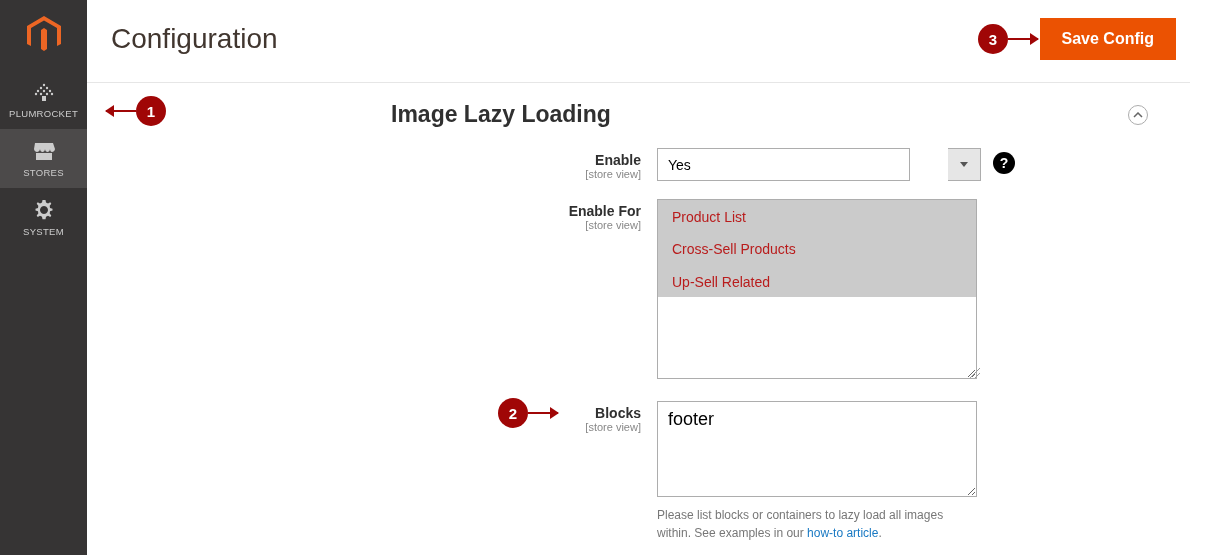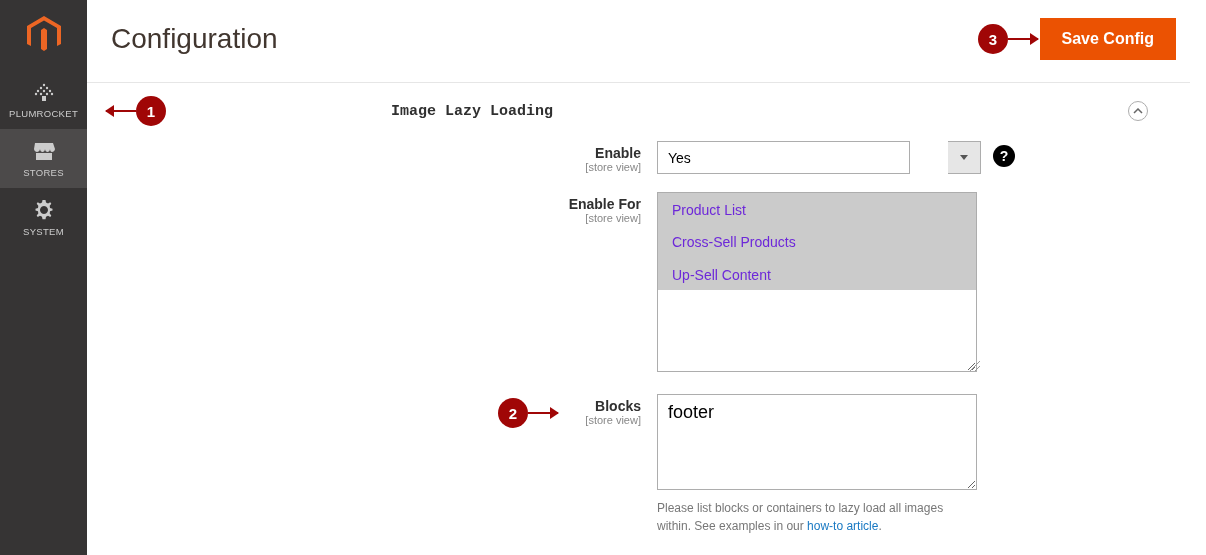--- a/index.html
+++ b/index.html
@@ -90,25 +90,24 @@
       padding: 18px 24px 0 24px;
       position: relative;
     }
     .section-header {
       display: flex;
       align-items: center;
       justify-content: space-between;
       padding: 0 18px 16px 0;
     }
     .section-title {
-      font-size: 15px;
+      font-size: 23px;
       font-weight: 600;
       color: #303030;
       margin-left: 280px;
-      font-family: Liberation Mono, monospace;
     }
     .collapse-icon {
       width: 20px;
       height: 20px;
       border: 1px solid #adadad;
       border-radius: 50%;
       display: flex;
       align-items: center;
       justify-content: center;
       cursor: pointer;
@@ -185,21 +184,21 @@
       border: 1px solid #adadad;
       padding: 0;
       background: #fff;
       resize: both;
       overflow: auto;
       height: 180px;
     }
     .multiselect-option {
       padding: 6px 14px 4px 14px;
       font-size: 14px;
-      color: #6d28d9;
+      color: #b91c1c;
       background: #cbcbcb;
       cursor: pointer;
       line-height: 1.6;
     }
     .multiselect-spacer {
       height: 20px;
       background: #fff;
     }
     .textarea-input {
       width: 320px;
@@ -361,21 +360,21 @@
 
     <div class="form-row">
       <div class="form-label-col">
         <span class="form-label">Enable For</span>
         <span class="form-scope">[store view]</span>
       </div>
       <div class="form-input-col" style="position:relative">
         <div class="multiselect">
           <div class="multiselect-option">Product List</div>
           <div class="multiselect-option">Cross-Sell Products</div>
-          <div class="multiselect-option">Up-Sell Content</div>
+          <div class="multiselect-option">Up-Sell Related</div>
           <div class="multiselect-spacer"></div>
         </div>
         <svg class="resizer-svg" width="12" height="12">
           <line x1="2" y1="12" x2="12" y2="2" stroke="#999" stroke-width="1"></line>
           <line x1="7" y1="12" x2="12" y2="7" stroke="#999" stroke-width="1"></line>
         </svg>
       </div>
     </div>
 
     <div class="form-row" style="margin-top:18px">

